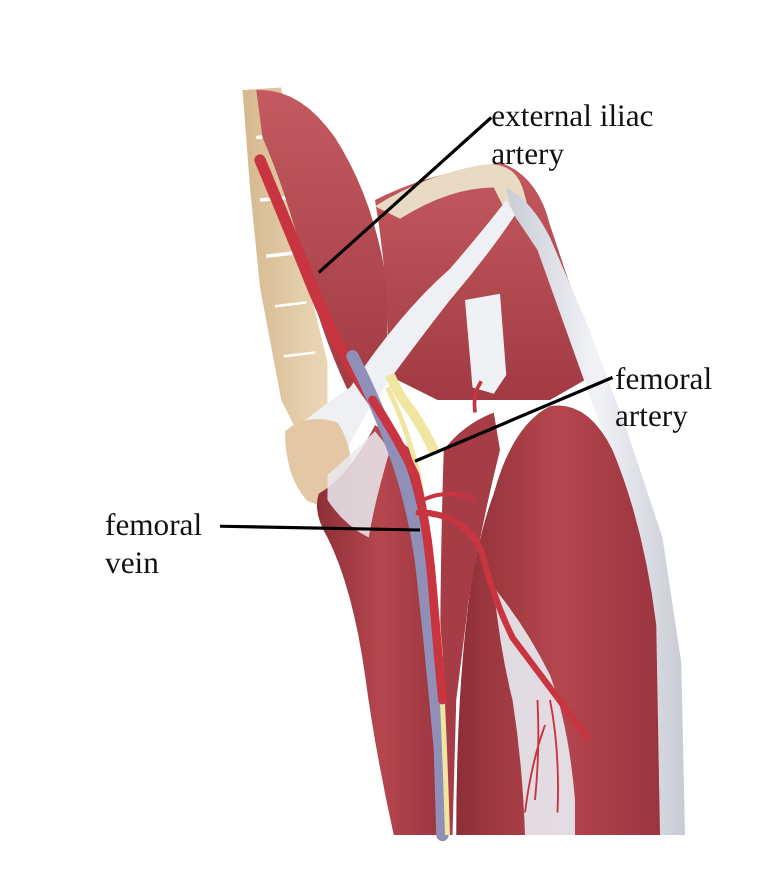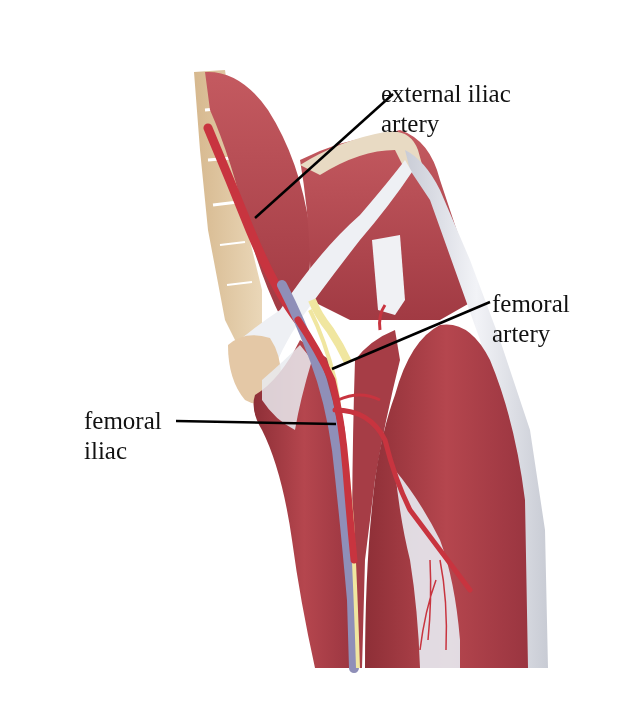--- a/index.html
+++ b/index.html
@@ -7,21 +7,21 @@
     .canvas { position: absolute; left: 0; top: 0; width: 624px; height: 706px; }
     .label {
       position: absolute;
       font-family: "Liberation Serif", "DejaVu Serif", serif;
       font-size: 25px;
       line-height: 30px;
       color: #111111;
       white-space: nowrap;
     }
     .label span { display: block; }
-    #lbl-iliac { left: 381px; top: 79px; }
+    #lbl-iliac { left: 393px; top: 79px; }
     #lbl-artery { left: 492px; top: 289px; }
     #lbl-vein { left: 84px; top: 406px; }
   </style>
 </head>
 <body>
 
 <div class="canvas">
   <svg width="624" height="706" viewBox="0 0 624 706" xmlns="http://www.w3.org/2000/svg">
     <defs>
       <linearGradient id="gMuscle" x1="0" y1="0" x2="1" y2="0">
@@ -104,15 +104,15 @@
     <span>artery</span>
   </div>
 
   <div class="label" id="lbl-artery">
     <span>femoral</span>
     <span>artery</span>
   </div>
 
   <div class="label" id="lbl-vein">
     <span>femoral</span>
-    <span>iliac</span>
+    <span>vein</span>
   </div>
 </div>
 
 </body></html>

